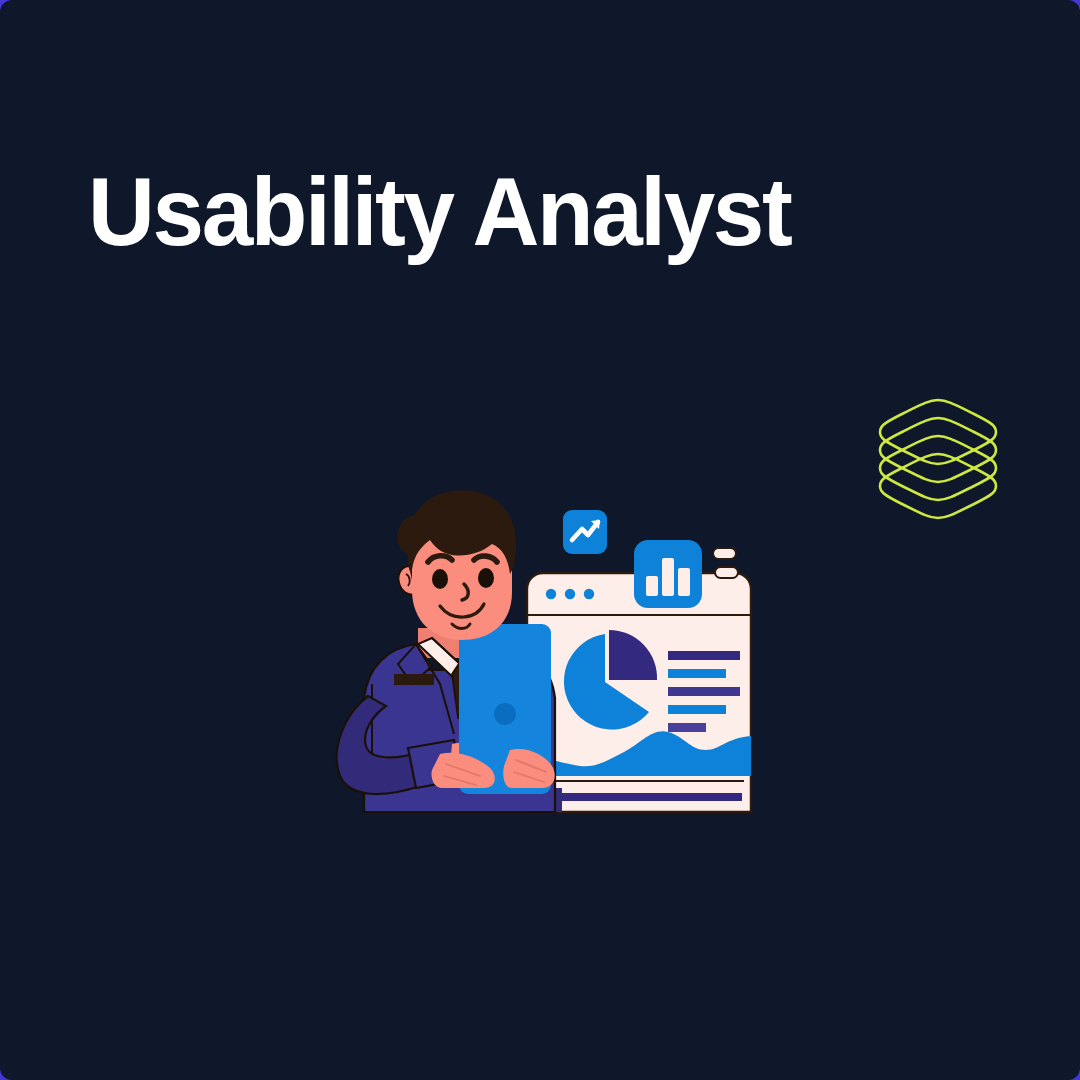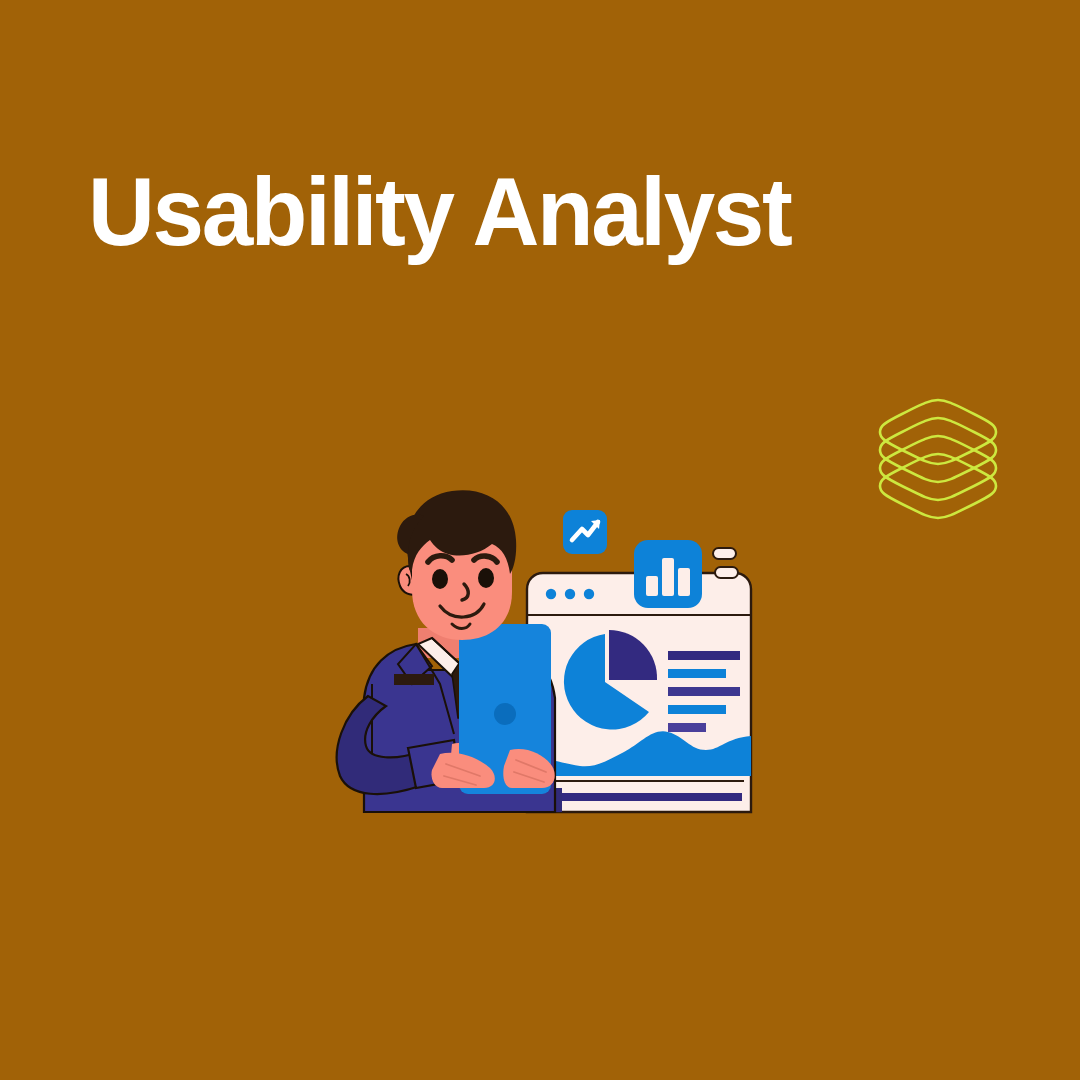--- a/index.html
+++ b/index.html
@@ -4,23 +4,24 @@
 <style>
   html, body {
     margin: 0;
     padding: 0;
     background: #4338d6;
   }
   #canvas {
     position: relative;
     width: 1080px;
     height: 1080px;
-    background: #a16207;
+    background: #0f172a;
     overflow: hidden;
     font-family: "Liberation Sans", sans-serif;
+    border-radius: 12px;
   }
 
   
   #title {
     position: absolute;
     left: 88px;
     top: 163px;
     width: 900px;
     color: #ffffff;
     font-family: "Liberation Sans", sans-serif;

